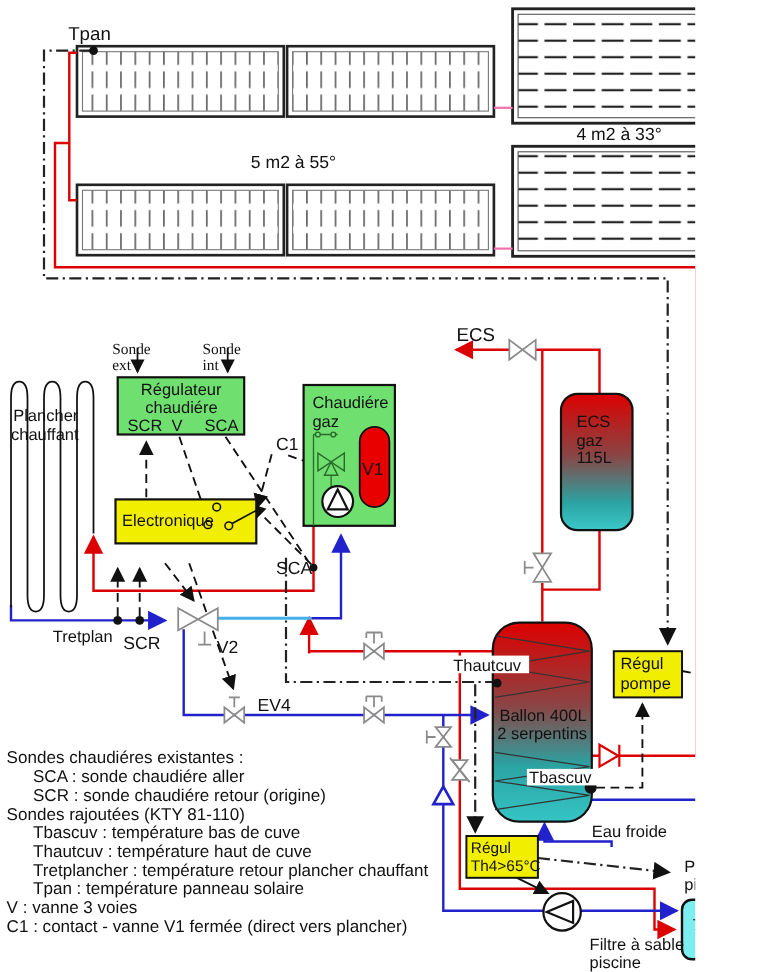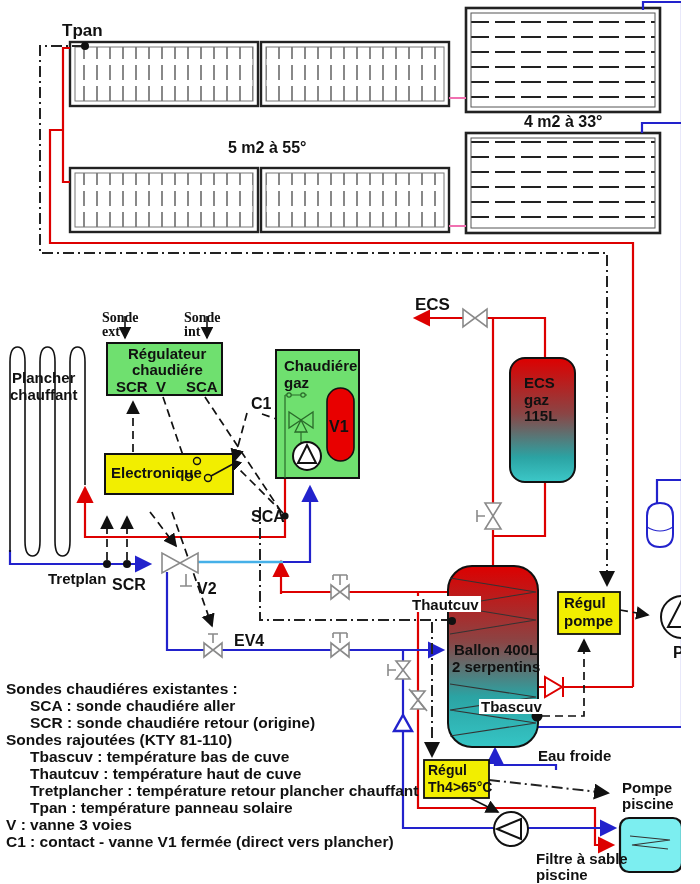--- a/index.html
+++ b/index.html
@@ -1,17 +1,17 @@
 <!DOCTYPE html>
 <html><head>
 <meta charset="utf-8">
 <style>
   html,body{margin:0;padding:0;background:#fff;}
-  .stage{position:relative;width:681px;height:884px;background:#fff;overflow:hidden;
-         font-family:"Liberation Sans",sans-serif;font-weight:bold;}
+  .stage{position:relative;width:632px;height:884px;background:#fff;overflow:hidden;
+         font-family:"Liberation Sans",sans-serif;}
   svg text{font-family:"Liberation Sans",sans-serif;fill:#111;}
   svg text.serif{font-family:"Liberation Serif",serif;}
 </style>
 </head>
 <body>
 
 <div class="stage">
 <svg width="700" height="884" viewBox="0 0 700 884">
   <defs>
     <pattern id="vhatch" width="13" height="21" patternUnits="userSpaceOnUse">

